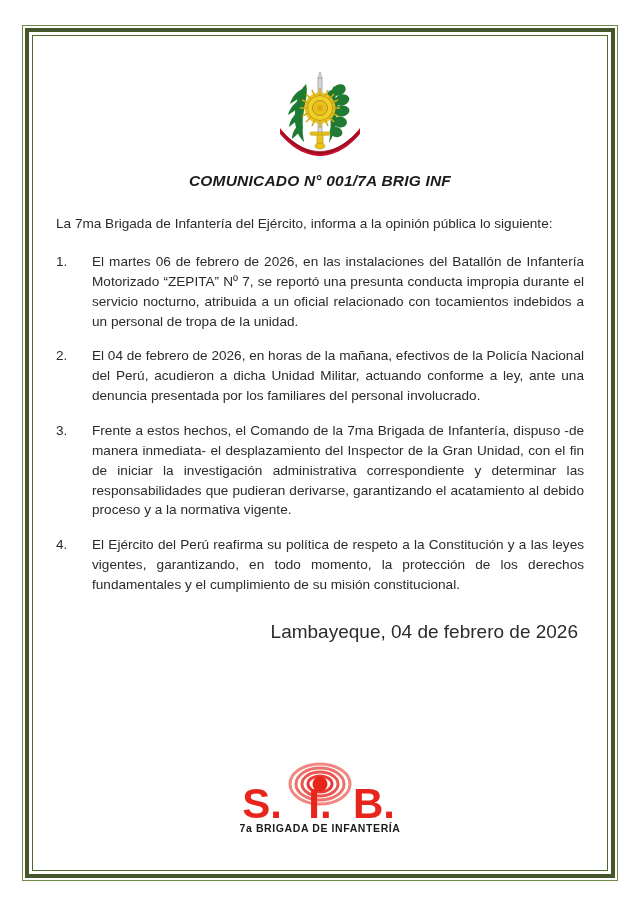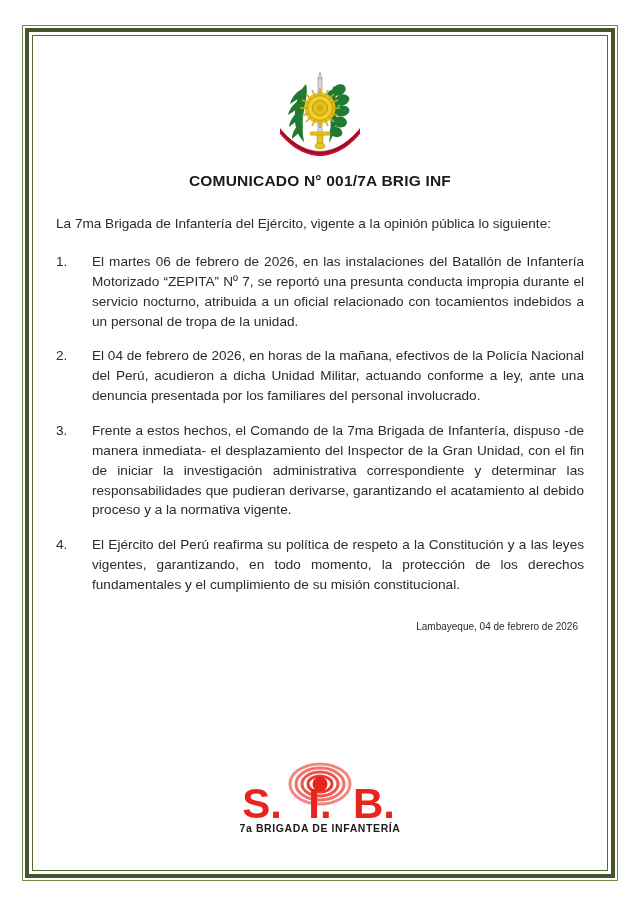--- a/index.html
+++ b/index.html
@@ -82,20 +82,21 @@
     height: 88px;
   }
 
   .doc-title {
     text-align: center;
     font-size: 15.5px;
     font-weight: bold;
     letter-spacing: 0.2px;
     margin-top: 16px;
     color: #1b1b1b;
+    font-style: italic;
   }
 
   .intro {
     margin-top: 24px;
     font-size: 13.6px;
     line-height: 1.48;
     text-align: left;
     color: #2b2b2b;
   }
 
@@ -120,21 +121,21 @@
     top: 0;
     width: 24px;
     text-align: left;
     color: #2b2b2b;
   }
 
   .place-date {
     margin-top: 26px;
     text-align: right;
     padding-right: 6px;
-    font-size: 10px;
+    font-size: 19px;
     color: #2b2b2b;
   }
 
   
   .sib-wrap {
     position: absolute;
     left: 0;
     right: 0;
     bottom: 66px;
     text-align: center;
@@ -208,21 +209,21 @@
 
         <g>
           <path d="M8 60 C22 78 38 84 48 84 C58 84 74 78 88 60 L88 66 C74 83 58 88 48 88 C38 88 22 83 8 66 Z" fill="#c8102e"></path>
           <path d="M10 63 C23 78 38 83 48 83 C58 83 73 78 86 63 L86 66 C73 81 58 86 48 86 C38 86 23 81 10 66 Z" fill="#8f0b20" opacity="0.75"></path>
         </g>
       </svg>
     </div>
 
     <div class="doc-title">COMUNICADO N° 001/7A BRIG INF</div>
 
-    <p class="intro">La 7ma Brigada de Infantería del Ejército, vigente a la opinión pública lo siguiente:</p>
+    <p class="intro">La 7ma Brigada de Infantería del Ejército, informa a la opinión pública lo siguiente:</p>
 
     <ol class="clauses">
       <li>
         <span class="marker">1.</span>
         <span>El martes 06 de febrero de 2026, en las instalaciones del Batallón de Infantería Motorizado “ZEPITA” Nº 7, se reportó una presunta conducta impropia durante el servicio nocturno, atribuida a un oficial relacionado con tocamientos indebidos a un personal de tropa de la unidad.</span>
       </li>
       <li>
         <span class="marker">2.</span>
         <span>El 04 de febrero de 2026, en horas de la mañana, efectivos de la Policía Nacional del Perú, acudieron a dicha Unidad Militar, actuando conforme a ley, ante una denuncia presentada por los familiares del personal involucrado.</span>
       </li>

